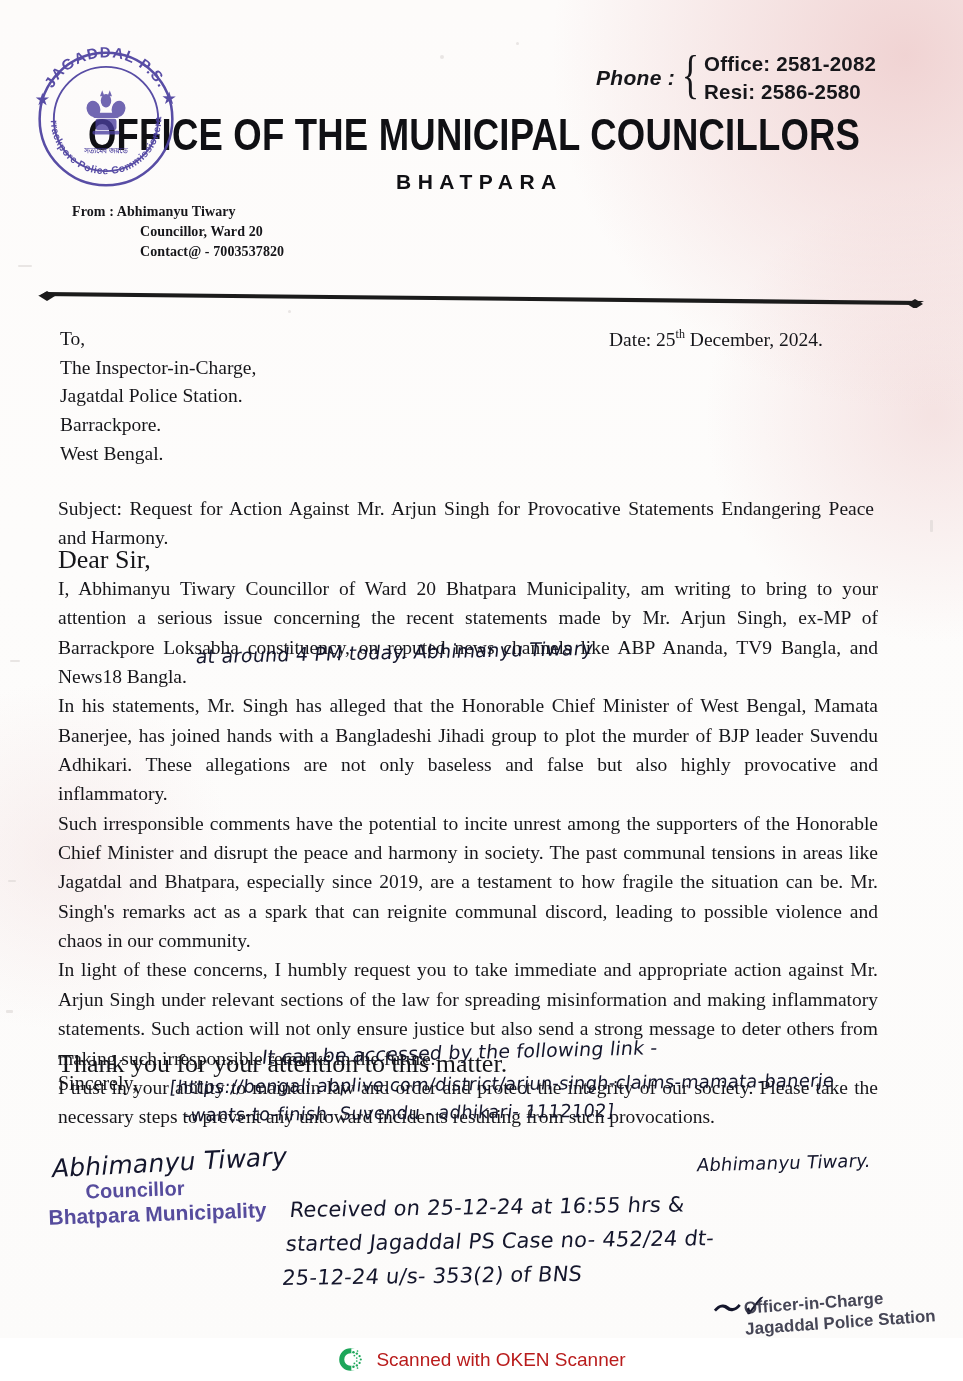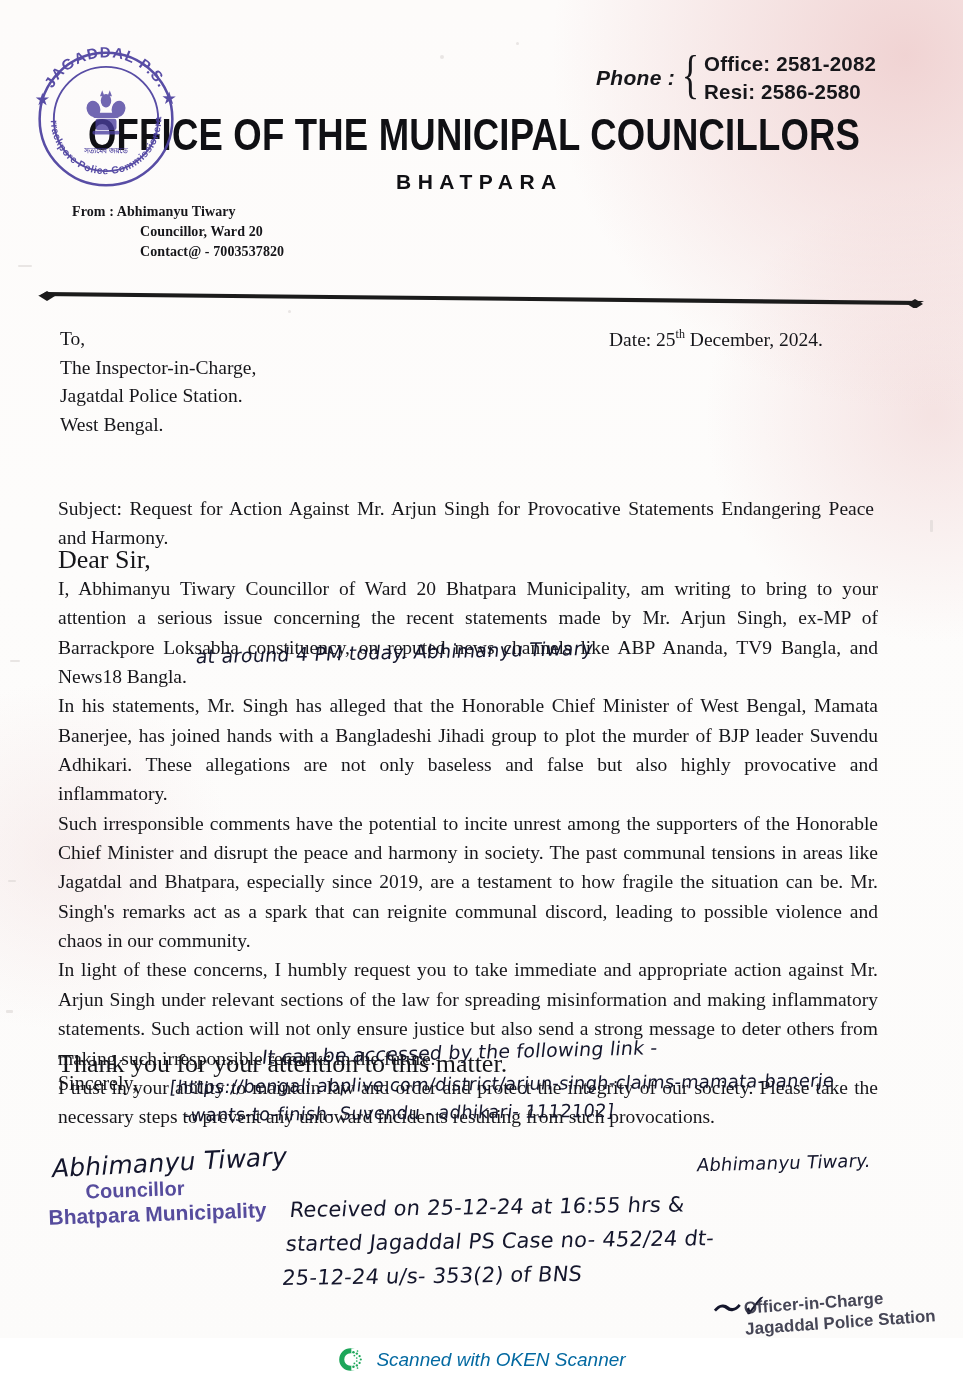--- a/index.html
+++ b/index.html
@@ -206,21 +206,21 @@
   .footer {
     position: absolute; left: 0; top: 1338px;
     width: 963px; height: 43px;
     background: #ffffff;
     display: flex; align-items: center; justify-content: center;
   }
   .footer-inner { display: flex; align-items: center; gap: 12px; }
   .oken-logo { width: 27px; height: 27px; display: block; }
   .footer-text {
     font-family: "Liberation Sans", sans-serif;
-    font-size: 19px; color: #0369a1; font-style: italic;
+    font-size: 19px; color: #b91c1c;
   }
 </style>
 </head>
 <body>
 
 <div class="page">
 
   <div class="speck" style="left:440px;top:55px;width:4px;height:4px;"></div>
   <div class="speck" style="left:516px;top:42px;width:3px;height:3px;"></div>
   <div class="speck" style="left:288px;top:310px;width:3px;height:3px;"></div>
@@ -282,20 +282,21 @@
       <polygon points="0,8 8,4 886,13 878,17" fill="#1b1b1b"></polygon>
       <polygon points="9,3 17,8 9,13 1,8" fill="#1b1b1b"></polygon>
       <polygon points="877,11 885,16 877,21 869,16" fill="#1b1b1b"></polygon>
     </svg>
   </div>
 
   <div class="to-block">
     <div>To,</div>
     <div>The Inspector-in-Charge,</div>
     <div>Jagatdal Police Station.</div>
+    <div>Barrackpore.</div>
     <div>West Bengal.</div>
   </div>
 
   <div class="date-line"><span>Date: 25</span><sup>th</sup><span> December, 2024.</span></div>
 
   <div class="subject">Subject: Request for Action Against Mr. Arjun Singh for Provocative Statements Endangering Peace and Harmony.</div>
   <div class="salutation">Dear Sir,</div>
 
   <div class="body-text">
     <p class="jst">I, Abhimanyu Tiwary Councillor of Ward 20 Bhatpara Municipality, am writing to bring to your attention a serious issue concerning the recent statements made by Mr. Arjun Singh, ex-MP of Barrackpore Loksabha constituency, on reputed news channels like ABP Ananda, TV9 Bangla, and News18 Bangla.</p>

